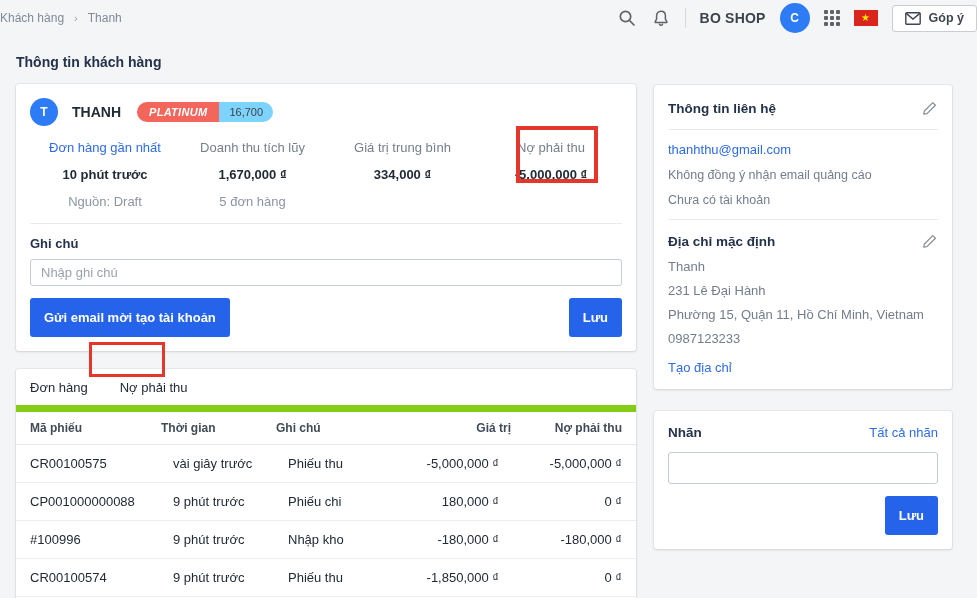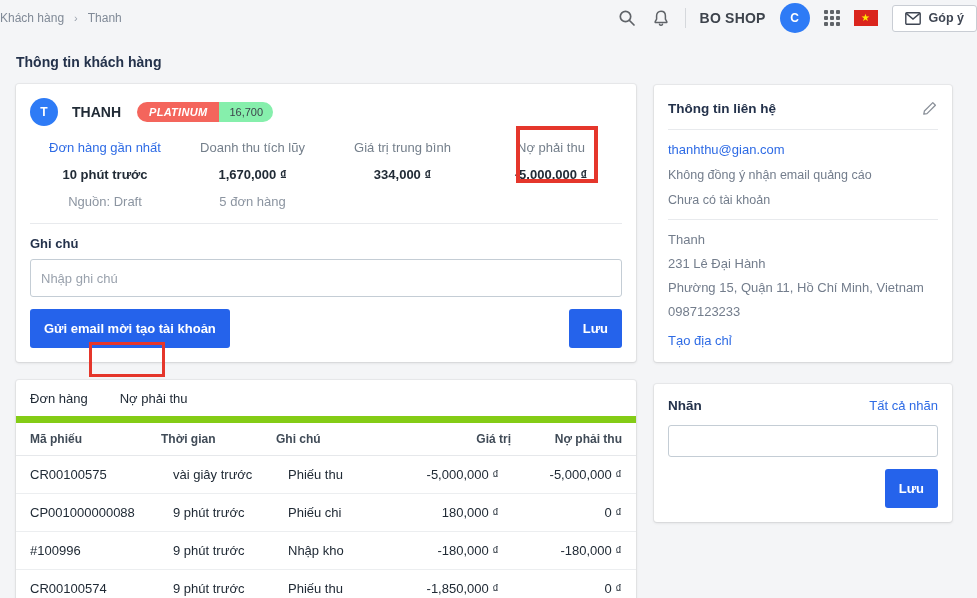--- a/index.html
+++ b/index.html
@@ -29,29 +29,29 @@
   .col-side { width:298px; flex:none; }
   .page-title { font-size:14px; font-weight:bold; color:#24324b; margin:18px 0 14px; }
   .card { background:#fff; border-radius:3px; box-shadow:0 0 0 1px rgba(63,63,68,.05), 0 1px 3px rgba(63,63,68,.15); }
   
   .card-customer { padding:14px; }
   .cust-head { display:flex; align-items:center; gap:8px; }
   .avatar-t { width:28px; height:28px; border-radius:50%; background:#2e7bf6; color:#fff; font-size:12px; font-weight:bold; display:flex; align-items:center; justify-content:center; }
   .cust-name { font-size:14px; font-weight:bold; color:#212b36; margin:0 8px 0 6px; }
   .badge-pill { display:flex; border-radius:12px; overflow:hidden; font-size:11px; height:20px; line-height:20px; }
   .badge-tier { background:#f4655c; color:#fff; font-weight:bold; padding:0 12px; letter-spacing:.3px;font-style:italic; }
-  .badge-count { background:#86efac; color:#3d434c; padding:0 10px; }
+  .badge-count { background:#7dd3fc; color:#3d434c; padding:0 10px; }
   .stats { display:grid; grid-template-columns:150px 145px 155px 142px; margin-top:14px; text-align:center; }
   .stat-label { font-size:13px; color:#747f8b; }
   .stat-label.link { color:#2e6be5; cursor:pointer; }
   .stat-value { font-size:13px; font-weight:bold; color:#212b36; margin-top:12px; }
   .stat-sub { font-size:13px; color:#8c95a1; margin-top:12px; min-height:15px; }
   .divider { border-top:1px solid #e8eaed; margin:14px 0 12px; }
   .note-label { font-size:13px; font-weight:bold; color:#24324b; margin-bottom:8px; }
-  .note-input { width:100%; height:38px; border:1px solid #c4cdd5; border-radius:3px; padding:0 10px; font-size:13px; font-family:inherit; color:#212b36; outline:none; }
+  .note-input { width:100%; height:27px; border:1px solid #c4cdd5; border-radius:3px; padding:0 10px; font-size:13px; font-family:inherit; color:#212b36; outline:none; }
   .note-input::placeholder { color:#9aa2ad; }
   .btn-row { display:flex; justify-content:space-between; margin-top:12px; }
   .btn-blue { background:#2563eb; color:#fff; border:none; border-radius:3px; height:39px; padding:0 14px; font-size:13px; font-weight:bold; font-family:inherit; cursor:pointer; }
   
   .card-table { margin-top:18px; min-height:258px; }
   .tabs { display:flex; padding:0 14px; border-bottom:7px solid #84cc16; height:43px; align-items:center; gap:32px; }
   .tab { font-size:13px; color:#212b36; cursor:pointer; height:100%; display:flex; align-items:center; }
   table.debt { width:100%; border-collapse:collapse; }
   table.debt th { font-size:12px; font-weight:bold; color:#404b57; text-align:left; padding:9px 0; border-bottom:1px solid #e6e8eb; }
   table.debt td { font-size:13px; color:#212b36; padding:11px 12px; border-bottom:1px solid #eceef0; }
@@ -237,24 +237,32 @@
     <section class="card card-side">
       <div class="side-head">
         <span class="side-title">Thông tin liên hệ</span>
         <span class="pencil">
           <svg width="15" height="15" viewBox="0 0 15 15">
               <path d="M10.8 1.6 13.4 4.2 5 12.6l-3.2.6.6-3.2z" fill="none" stroke="#8a9099" stroke-width="1.3" stroke-linejoin="round"></path>
             </svg>
         </span>
       </div>
       <div class="side-hr"></div>
-      <div class="email-link">thanhthu@gian.com</div>
+      <div class="email-link">thanhthu@gmail.com</div>
       <div class="side-muted">Không đồng ý nhận email quảng cáo</div>
       <div class="side-muted">Chưa có tài khoản</div>
       <div class="side-hr"></div>
+      <div class="side-head">
+        <span class="side-title">Địa chỉ mặc định</span>
+        <span class="pencil">
+          <svg width="15" height="15" viewBox="0 0 15 15">
+              <path d="M10.8 1.6 13.4 4.2 5 12.6l-3.2.6.6-3.2z" fill="none" stroke="#8a9099" stroke-width="1.3" stroke-linejoin="round"></path>
+            </svg>
+        </span>
+      </div>
       <div class="addr-line">Thanh</div>
       <div class="addr-line">231 Lê Đại Hành</div>
       <div class="addr-line">Phường 15, Quận 11, Hồ Chí Minh, Vietnam</div>
       <div class="addr-line">0987123233</div>
       <span class="blue-link">Tạo địa chỉ</span>
     </section>
 
     <section class="card card-labels">
       <div class="side-head">
         <span class="side-title">Nhãn</span>

